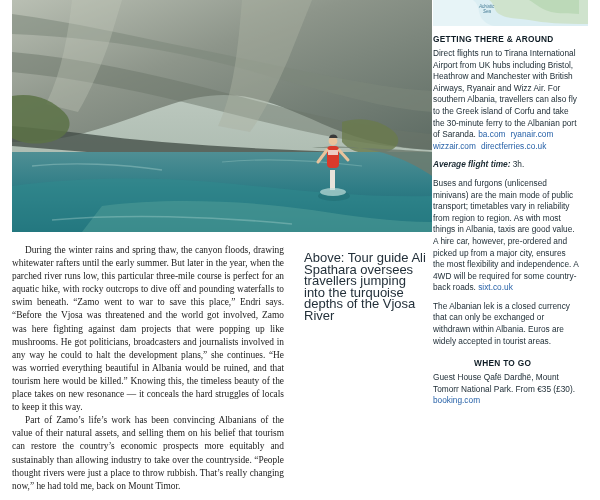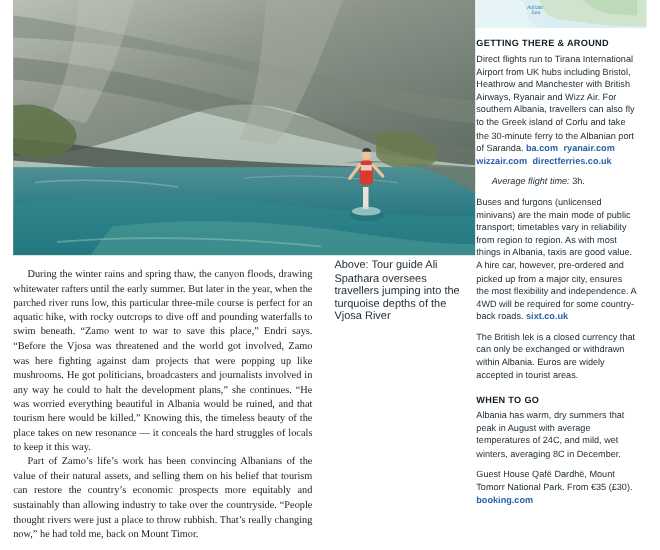--- a/index.html
+++ b/index.html
@@ -54,24 +54,24 @@
   }
   .article-body p {
     margin: 0 0 0 0;
     text-indent: 13px;
   }
   .article-body p + p { margin-top: 0px; }
 
   .caption {
     position: absolute;
     left: 292px;
-    top: 236px;
+    top: 252px;
     width: 122px;
     font-family: "Liberation Sans", sans-serif;
-    font-size: 10px;
+    font-size: 13px;
     line-height: 11.6px;
     color: #23303a;
   }
 
   
   .sidebar {
     position: absolute;
     left: 433px;
     top: 0;
     width: 155px;
@@ -98,32 +98,32 @@
   }
 
   .sb-head {
     font-size: 8.3px;
     font-weight: bold;
     letter-spacing: 0.3px;
     color: #0f1d26;
     margin: 0 0 4px 0;
     text-transform: uppercase;
   }
-  .sb-head.spaced { margin-top: 11px; }
+  .sb-head.spaced { margin-top: 11px; margin-left: 41px; }
 
   .sb-para {
     font-size: 8.3px;
     line-height: 11.6px;
     margin: 0 0 0 0;
     color: #1b2a33;
   }
   .sb-para + .sb-para { margin-top: 7px; }
 
-  .lede { font-style: italic; font-weight: normal; padding-left: 14px; }
-  .link { color: #2862a8; font-weight: bold; }
+  .lede { font-style: italic; font-weight: bold; }
+  .link { color: #2862a8; }
   .sep { display: inline-block; width: 5px; }
 </style>
 </head>
 <body>
 
 <div class="page">
 
   <div class="left-col">
 
     <div class="photo">
@@ -212,23 +212,22 @@
     <div class="sb-content">
 
       <div class="sb-head">GETTING THERE &amp; AROUND</div>
 
       <p class="sb-para"><span>Direct flights run to Tirana International Airport from UK hubs including Bristol, Heathrow and Manchester with British Airways, Ryanair and Wizz Air. For southern Albania, travellers can also fly to the Greek island of Corfu and take the 30-minute ferry to the Albanian port of Saranda.</span> <span class="link">ba.com</span><span class="sep"></span><span class="link">ryanair.com</span> <span class="link">wizzair.com</span><span class="sep"></span><span class="link">directferries.co.uk</span></p>
 
       <p class="sb-para"><span class="lede">Average flight time:</span><span> 3h.</span></p>
 
       <p class="sb-para"><span>Buses and furgons (unlicensed minivans) are the main mode of public transport; timetables vary in reliability from region to region. As with most things in Albania, taxis are good value. A hire car, however, pre-ordered and picked up from a major city, ensures the most flexibility and independence. A 4WD will be required for some country-back roads.</span> <span class="link">sixt.co.uk</span></p>
 
-      <p class="sb-para">The British lek is a closed currency that can only be exchanged or withdrawn within Albania. Euros are widely accepted in tourist areas.</p>
+      <p class="sb-para">The Albanian lek is a closed currency that can only be exchanged or withdrawn within Albania. Euros are widely accepted in tourist areas.</p>
 
       <div class="sb-head spaced">WHEN TO GO</div>
-      <p class="sb-para">Albania has warm, dry summers that peak in August with average temperatures of 24C, and mild, wet winters, averaging 8C in December.</p>
 
       <p class="sb-para">Guest House Qafë Dardhë, Mount Tomorr National Park. From €35 (£30). <span class="link">booking.com</span></p>
 
     </div>
   </div>
 
 </div>
 
 </body></html>

